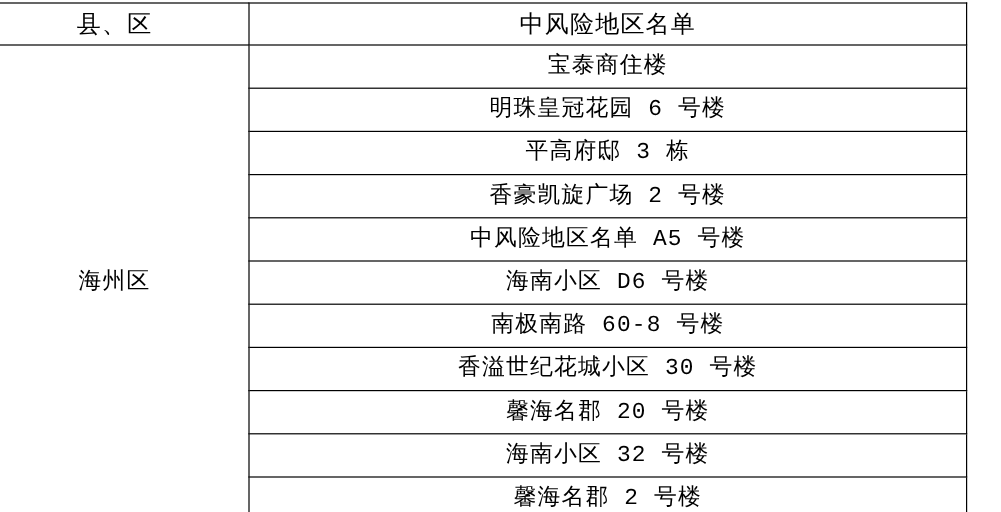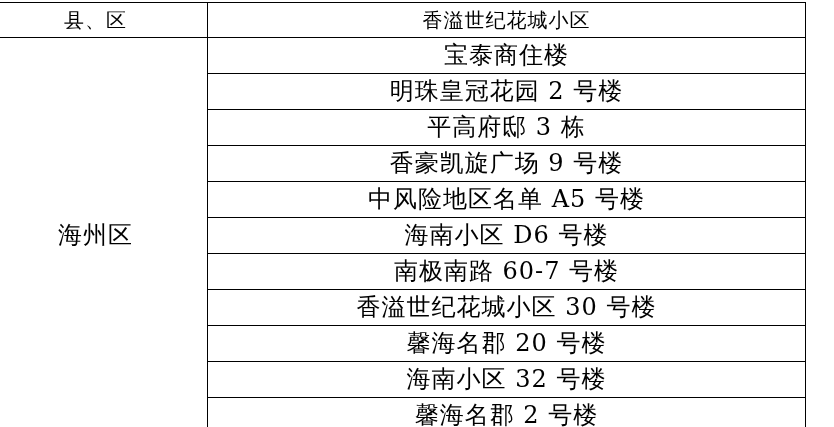--- a/index.html
+++ b/index.html
@@ -45,60 +45,61 @@
     font-weight: bold;
     letter-spacing: 1px;
     font-family: "DejaVu Serif", "Liberation Serif", serif;
   }
   .district-cell {
     font-size: 19px;
     letter-spacing: 2px;
   }
   .item-row td {
     height: 35px;
-    font-size: 24px;
+    font-size: 19px;
     letter-spacing: 1px;
     line-height: 35px;
+    font-family: Liberation Mono, monospace;
   }
 </style>
 </head>
 <body>
 
 <div class="page">
   <table class="risk-table">
     <colgroup>
       <col class="col-district">
       <col class="col-list">
     </colgroup>
     <tbody>
       <tr class="header-row">
         <th>县、区</th>
-        <th>香溢世纪花城小区</th>
+        <th>中风险地区名单</th>
       </tr>
       <tr class="item-row">
         <td class="district-cell" rowspan="11">海州区</td>
         <td>宝泰商住楼</td>
       </tr>
       <tr class="item-row">
-        <td>明珠皇冠花园 2 号楼</td>
+        <td>明珠皇冠花园 6 号楼</td>
       </tr>
       <tr class="item-row">
         <td>平高府邸 3 栋</td>
       </tr>
       <tr class="item-row">
-        <td>香豪凯旋广场 9 号楼</td>
+        <td>香豪凯旋广场 2 号楼</td>
       </tr>
       <tr class="item-row">
         <td>中风险地区名单 A5 号楼</td>
       </tr>
       <tr class="item-row">
         <td>海南小区 D6 号楼</td>
       </tr>
       <tr class="item-row">
-        <td>南极南路 60-7 号楼</td>
+        <td>南极南路 60-8 号楼</td>
       </tr>
       <tr class="item-row">
         <td>香溢世纪花城小区 30 号楼</td>
       </tr>
       <tr class="item-row">
         <td>馨海名郡 20 号楼</td>
       </tr>
       <tr class="item-row">
         <td>海南小区 32 号楼</td>
       </tr>

